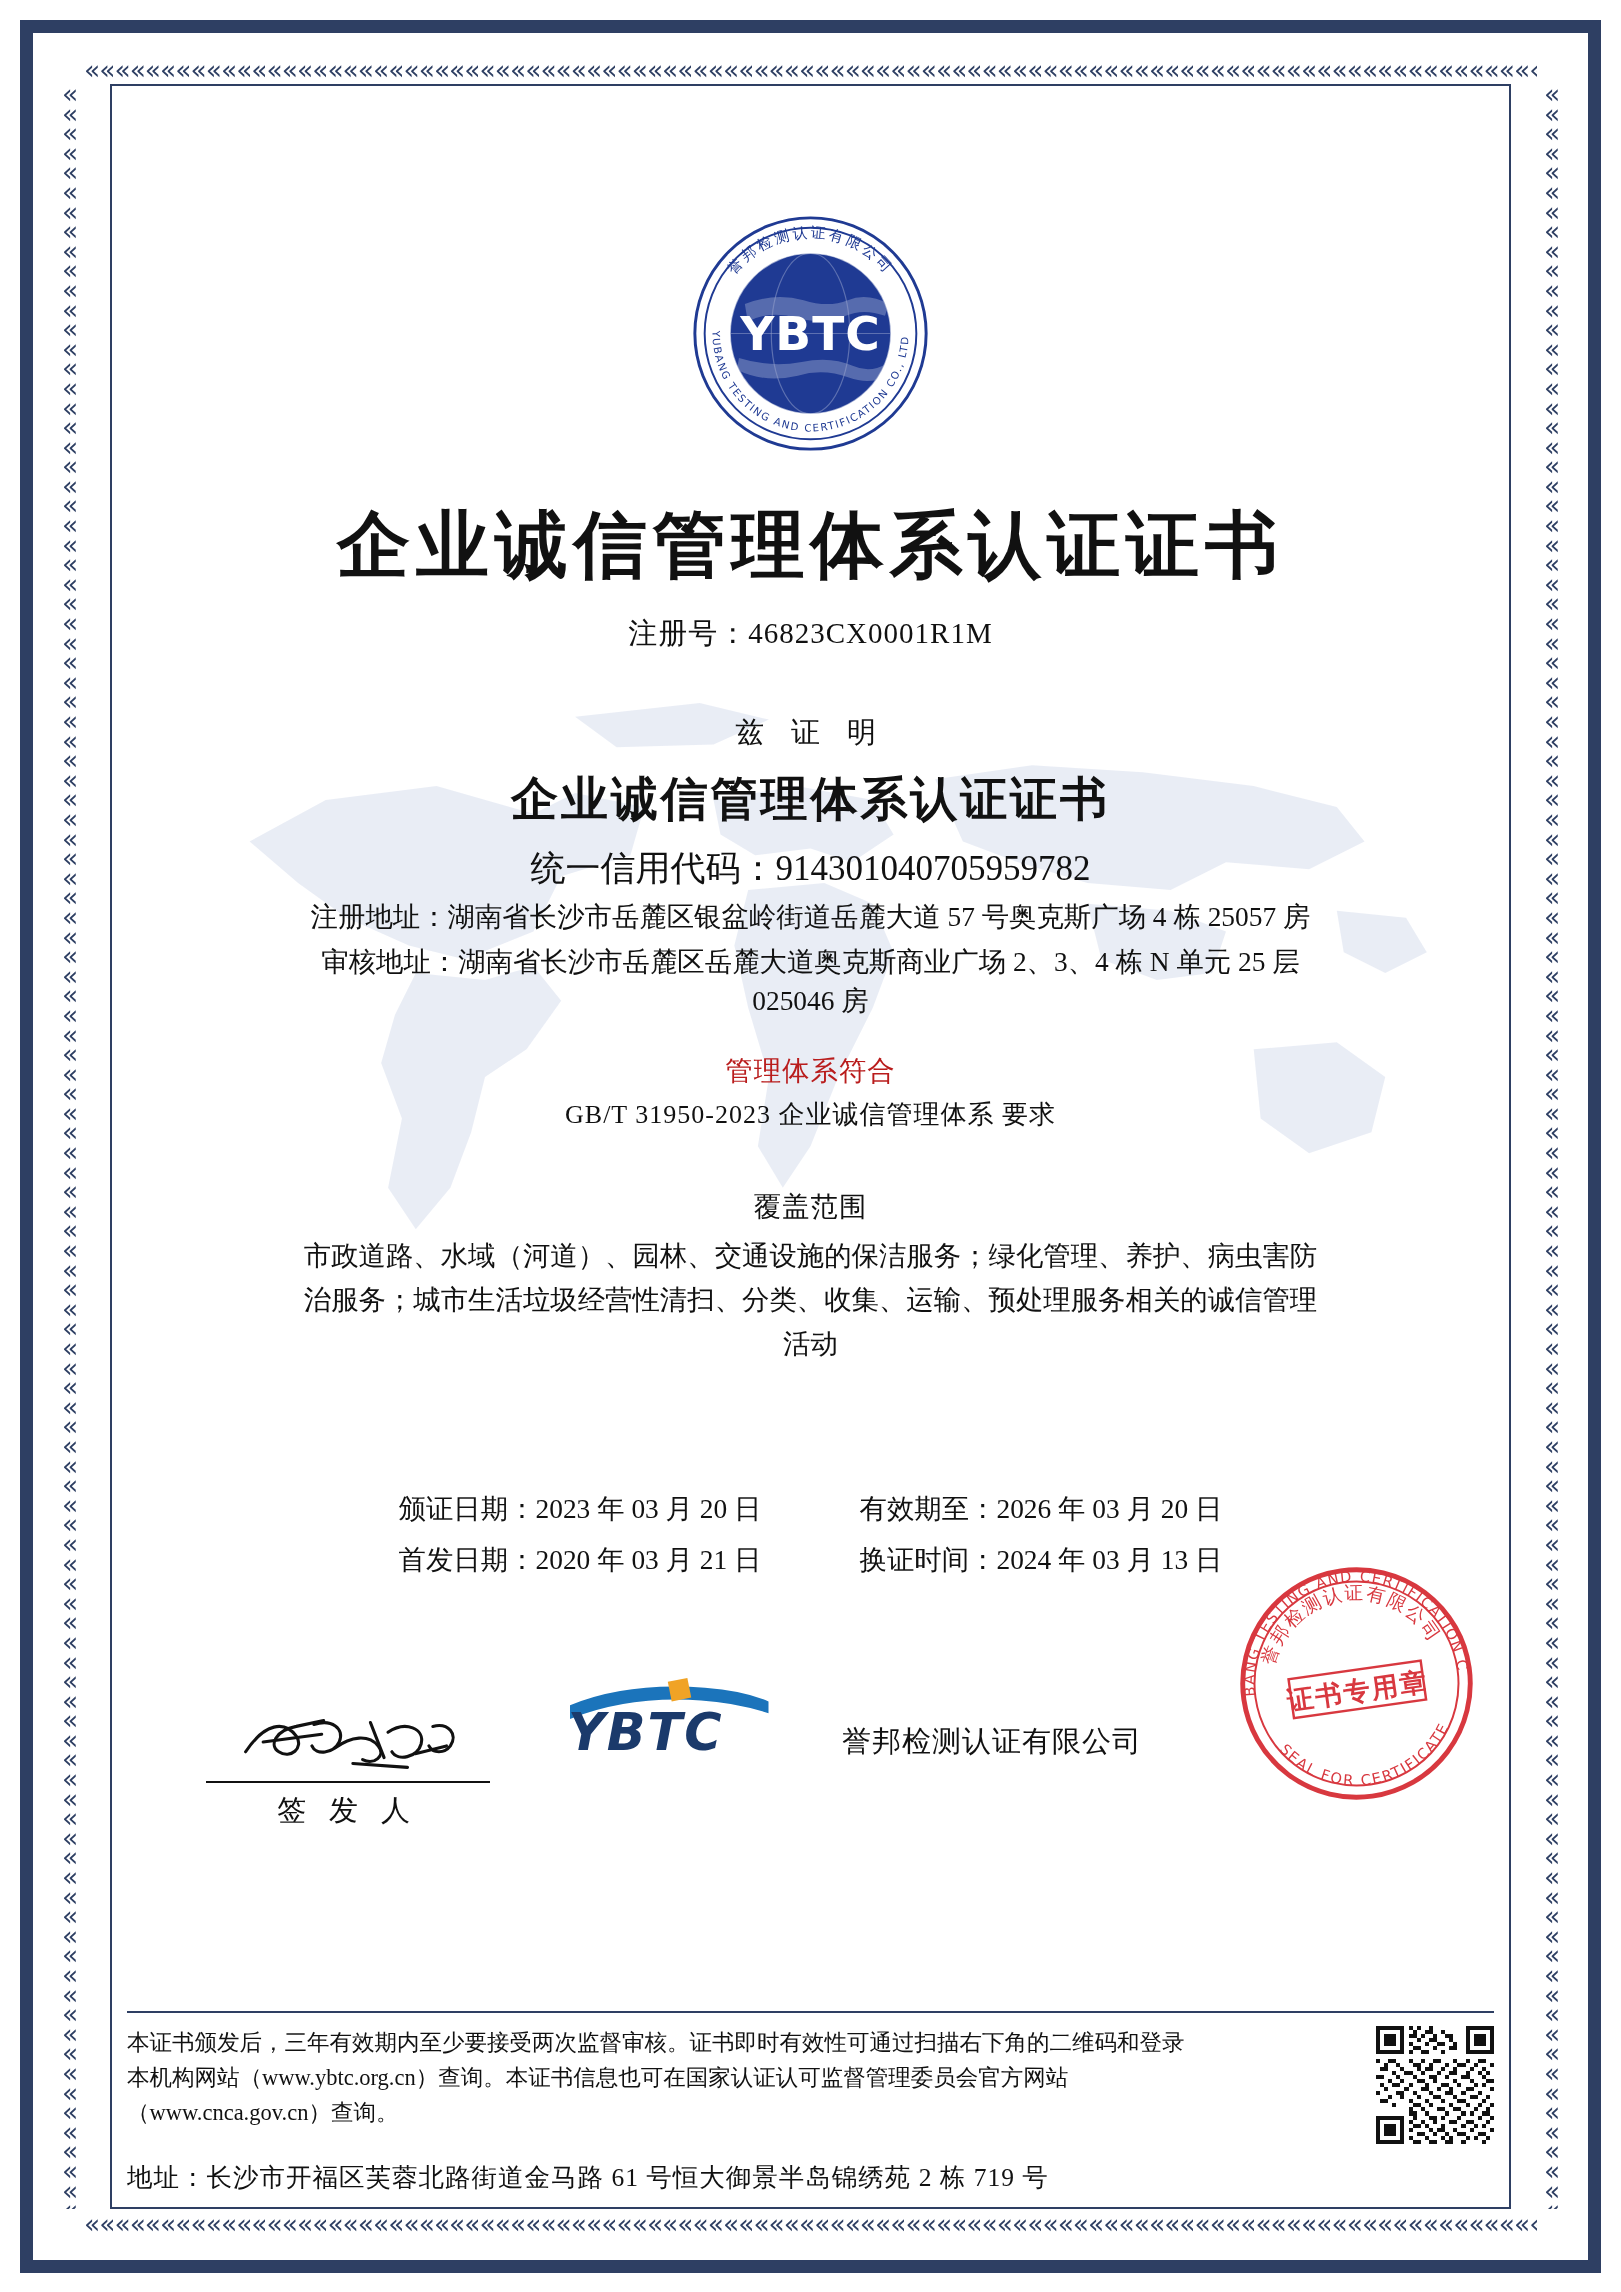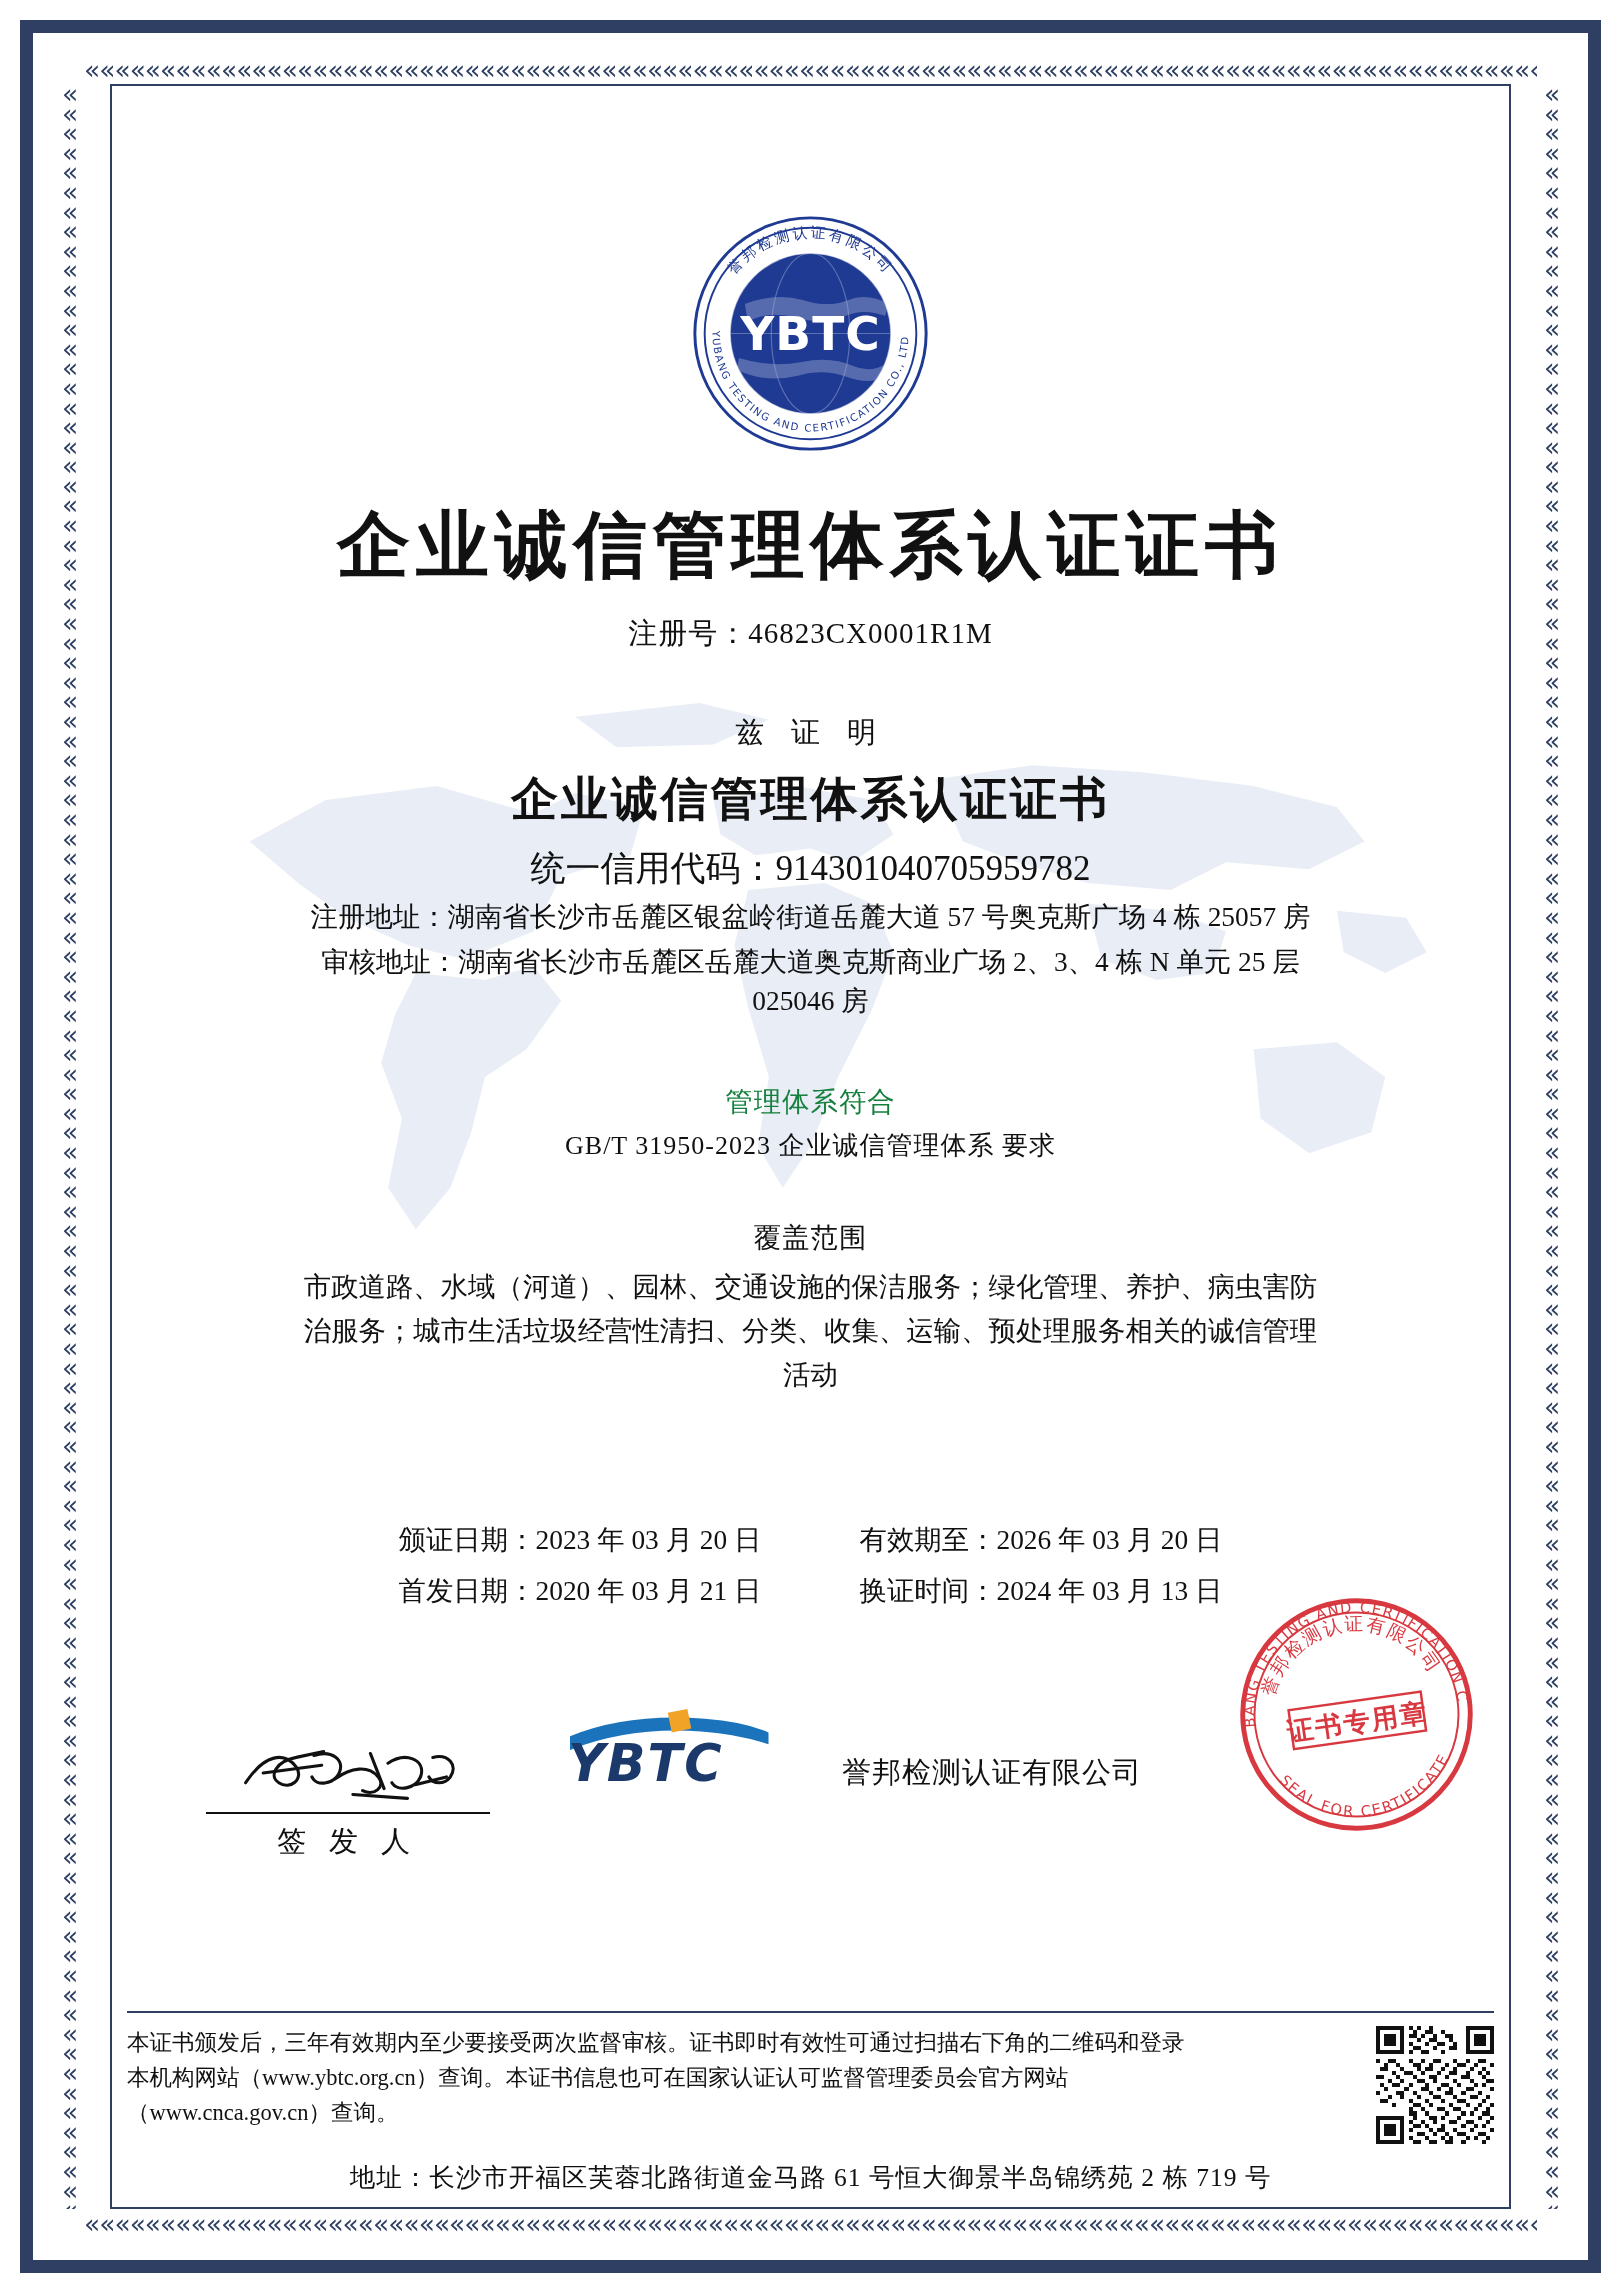--- a/index.html
+++ b/index.html
@@ -132,23 +132,23 @@
     font-size: 27.4px;
     color: #111;
     line-height: 1.45;
   }
   .addr-cont {
     font-size: 27.4px;
     color: #111;
   }
 
   .sys-label {
-    margin-top: 65px;
+    margin-top: 34px;
     font-size: 27.4px;
-    color: #15803d;
+    color: #b91c1c;
     letter-spacing: 1px;
   }
   .sys-std {
     margin-top: 7.8px;
     font-size: 26px;
     color: #111;
     letter-spacing: 1px;
   }
 
   .scope-label {
@@ -252,21 +252,21 @@
   }
   .qr {
     width: 118px;
     height: 118px;
     flex: 0 0 118px;
   }
   .footer-addr {
     margin-top: 15.7px;
     font-size: 25.5px;
     color: #111;
-    text-align: center;
+    text-align: left;
     letter-spacing: 1px;
   }
 </style>
 </head>
 <body>
 
 <div class="page">
   <div class="outer-border"></div>
   <div class="inner-white"></div>
 

